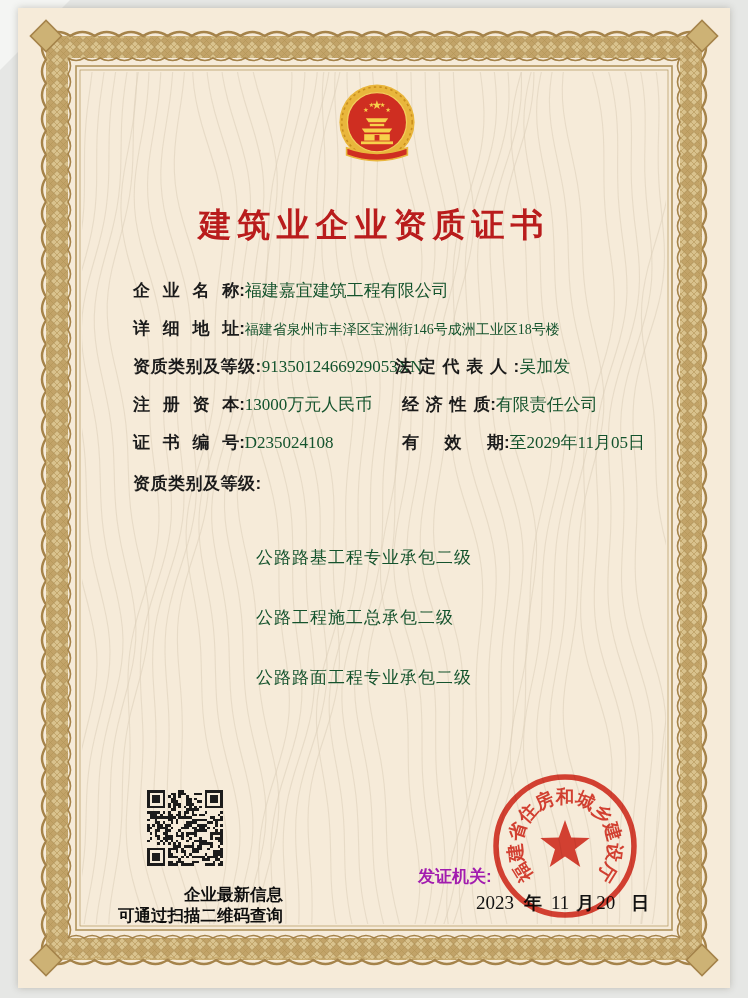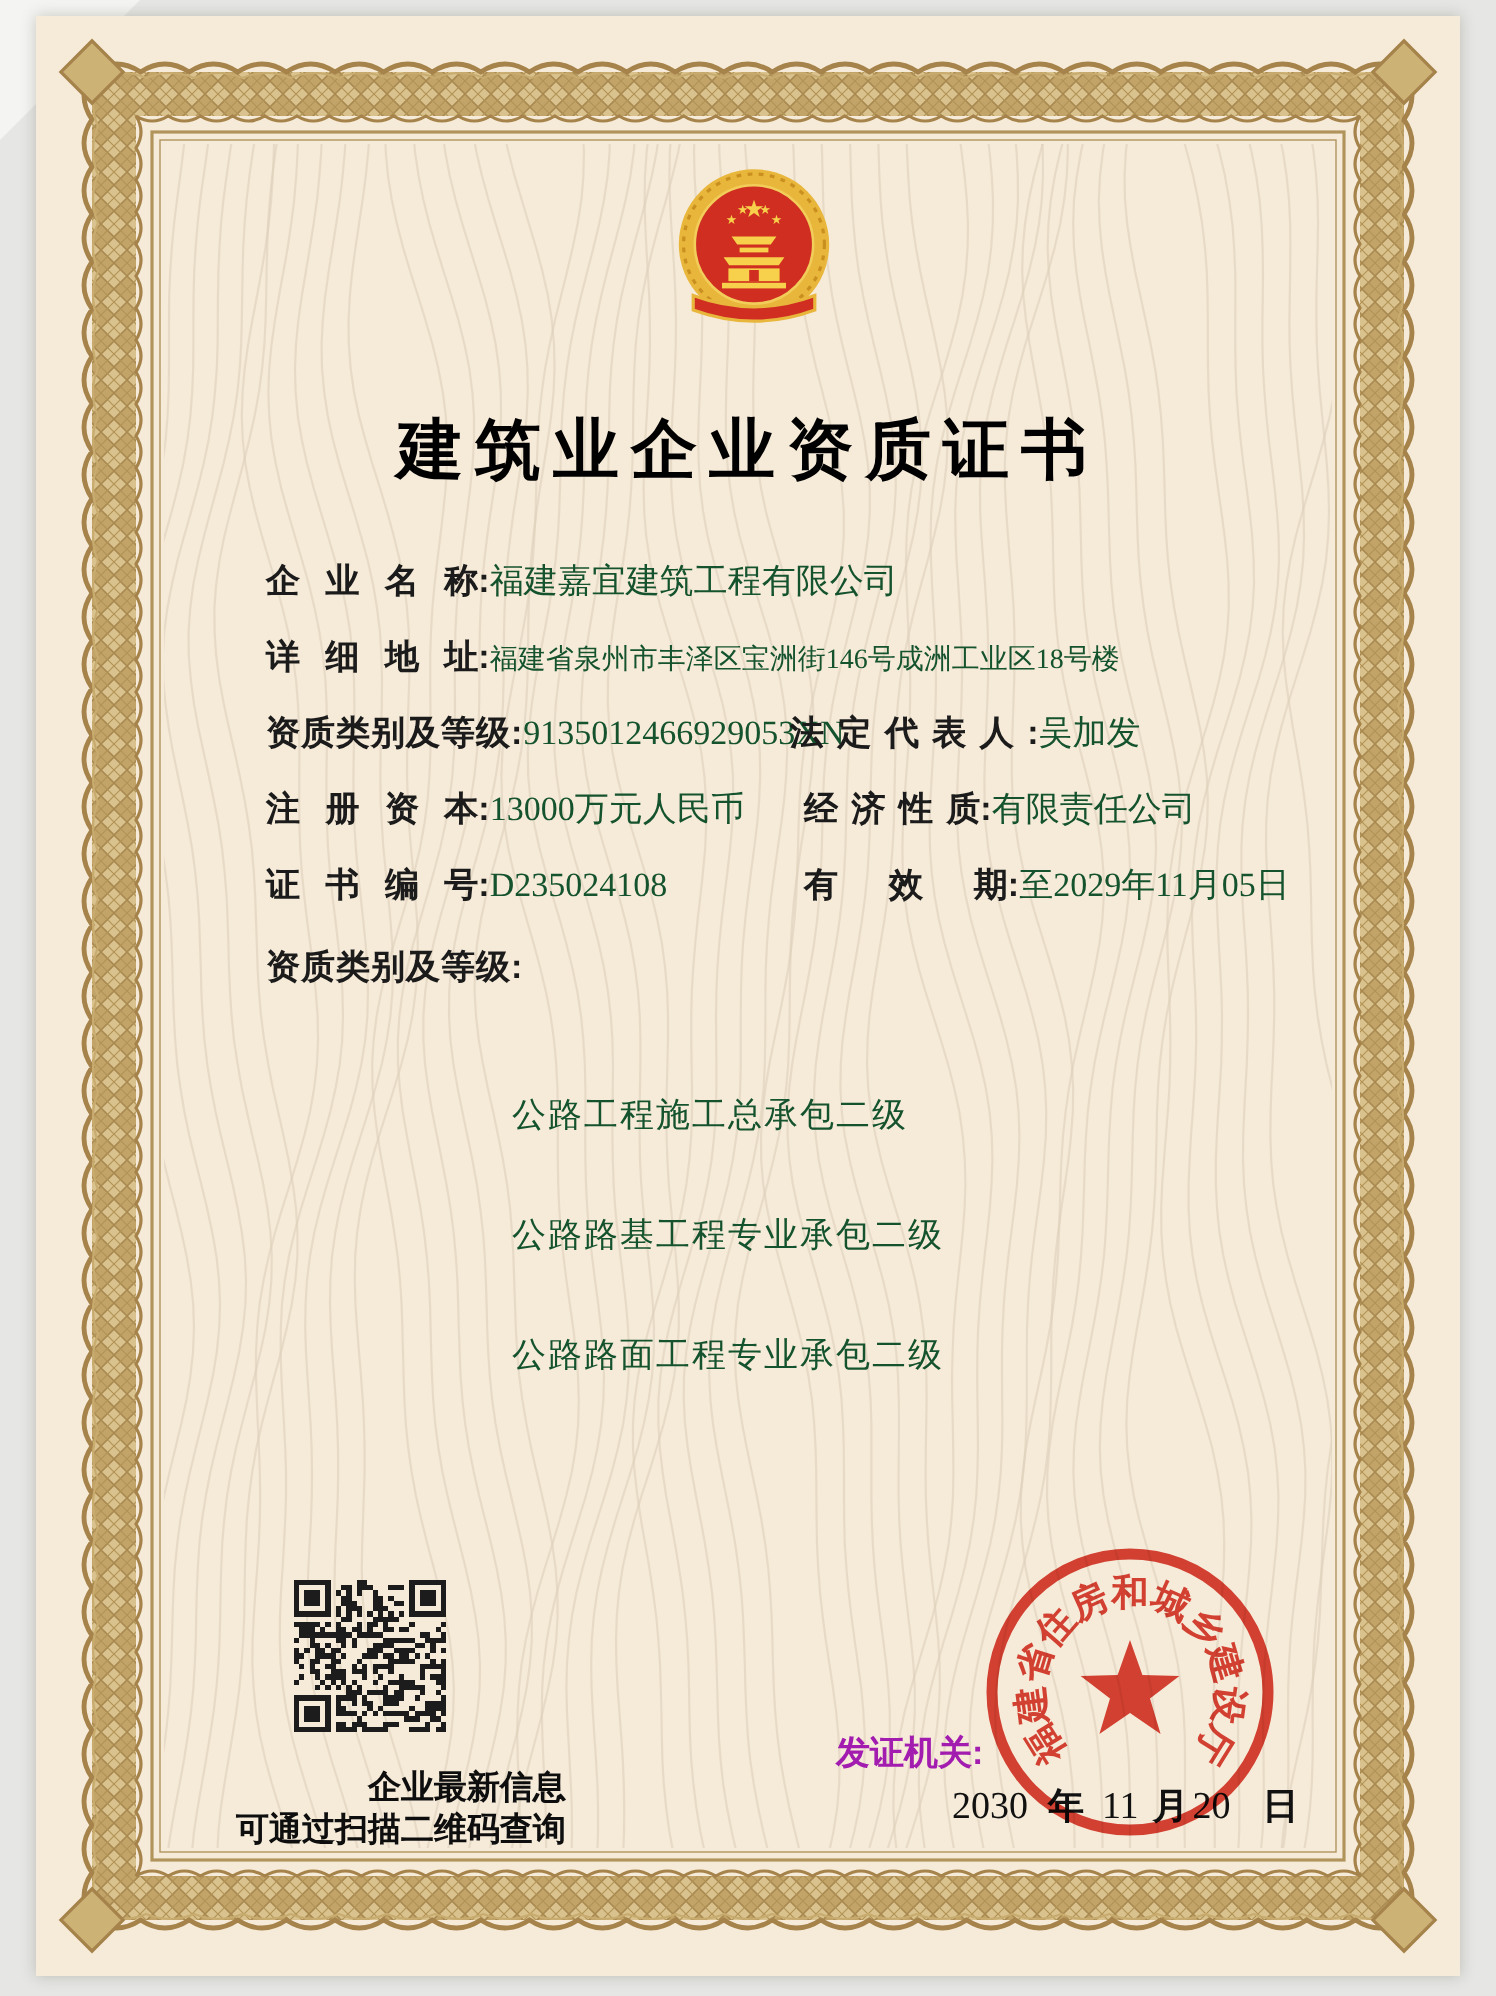--- a/index.html
+++ b/index.html
@@ -151,21 +151,21 @@
       <path d="M36,45 h28 l-3.5,5 h-21 z"></path>
       <rect x="41" y="52" width="18" height="3"></rect>
       <path d="M31,58 h38 l-3.5,5 h-31 z"></path>
       <rect x="34" y="65" width="32" height="8"></rect>
       <rect x="30" y="74" width="40" height="3.5"></rect>
     </g>
     <rect x="47" y="66" width="6" height="7" fill="#cf2e21"></rect>
     <path d="M12,82 Q50,96 88,82 L88,91 Q50,105 12,91 Z" fill="#cf2e21" stroke="#e9b63c" stroke-width="2"></path>
   </svg>
 
-  <h1 class="title" id="titleEl" style="color: #000000;">建筑业企业资质证书</h1>
+  <h1 class="title" id="titleEl" style="color: #b91c1c;">建筑业企业资质证书</h1>
 
   <div class="row r1">
     <span class="lbl">企 业 名 称:</span><span class="val">福建嘉宜建筑工程有限公司</span>
   </div>
 
   <div class="row r2">
     <span class="lbl">详 细 地 址:</span><span class="val">福建省泉州市丰泽区宝洲街146号成洲工业区18号楼</span>
   </div>
 
   <div class="row r3">
@@ -179,22 +179,22 @@
   </div>
 
   <div class="row r5">
     <span class="lbl">证 书 编 号:</span><span class="val">D235024108</span>
     <span class="pair2"><span class="lbl">有  效  期:</span><span class="val">至2029年11月05日</span></span>
   </div>
 
   <div class="qual">
     <span class="lbl tight">资质类别及等级:</span>
     <span class="vals val">
+      <div>公路路基工程专业承包二级</div>
       <div>公路工程施工总承包二级</div>
-      <div>公路路基工程专业承包二级</div>
       <div>公路路面工程专业承包二级</div>
     </span>
   </div>
 
   <svg id="qr" class="qr" viewBox="0 0 29 29" shape-rendering="crispEdges">
       <rect x="0" y="0" width="7" height="7" fill="#1c1c1c"></rect>
       <rect x="1" y="1" width="5" height="5" fill="#f6ebd9"></rect>
       <rect x="2" y="2" width="3" height="3" fill="#1c1c1c"></rect>
       <rect x="22" y="0" width="7" height="7" fill="#1c1c1c"></rect>
       <rect x="23" y="1" width="5" height="5" fill="#f6ebd9"></rect>
@@ -206,21 +206,21 @@
     </svg>
 
   <div class="qr-caption">
     <div>企业最新信息</div>
     <div>可通过扫描二维码查询</div>
   </div>
 
   <div class="issuer">发证机关:</div>
 
   <div class="dateline">
-    <span class="num">2030</span><span class="unit g1">年</span><span class="num g2">11</span><span class="unit g3">月</span><span class="num g4">20</span><span class="unit g5">日</span>
+    <span class="num">2023</span><span class="unit g1">年</span><span class="num g2">11</span><span class="unit g3">月</span><span class="num g4">20</span><span class="unit g5">日</span>
   </div>
 
   <svg id="seal" class="seal" viewBox="-85 -85 170 170">
       <circle cx="0" cy="0" r="69" fill="none" stroke="#d8372a" stroke-width="5.5"></circle>
       <polygon points="0.0,-26.0 -6.2,-8.5 -24.7,-8.0 -10.0,3.2 -15.3,21.0 -0.0,10.5 15.3,21.0 10.0,3.2 24.7,-8.0 6.2,-8.5 " fill="#d8372a"></polygon>
       <text x="-42.4" y="26.5" font-size="18.5" font-weight="bold" fill="#d8372a" text-anchor="middle" dominant-baseline="central" font-family="Liberation Sans, sans-serif" transform="rotate(-122.0 -42.4 26.5)">福</text>
       <text x="-49.6" y="6.6" font-size="18.5" font-weight="bold" fill="#d8372a" text-anchor="middle" dominant-baseline="central" font-family="Liberation Sans, sans-serif" transform="rotate(-97.6 -49.6 6.6)">建</text>
       <text x="-47.9" y="-14.5" font-size="18.5" font-weight="bold" fill="#d8372a" text-anchor="middle" dominant-baseline="central" font-family="Liberation Sans, sans-serif" transform="rotate(-73.2 -47.9 -14.5)">省</text>
       <text x="-37.6" y="-32.9" font-size="18.5" font-weight="bold" fill="#d8372a" text-anchor="middle" dominant-baseline="central" font-family="Liberation Sans, sans-serif" transform="rotate(-48.8 -37.6 -32.9)">住</text>
       <text x="-20.7" y="-45.5" font-size="18.5" font-weight="bold" fill="#d8372a" text-anchor="middle" dominant-baseline="central" font-family="Liberation Sans, sans-serif" transform="rotate(-24.4 -20.7 -45.5)">房</text>

